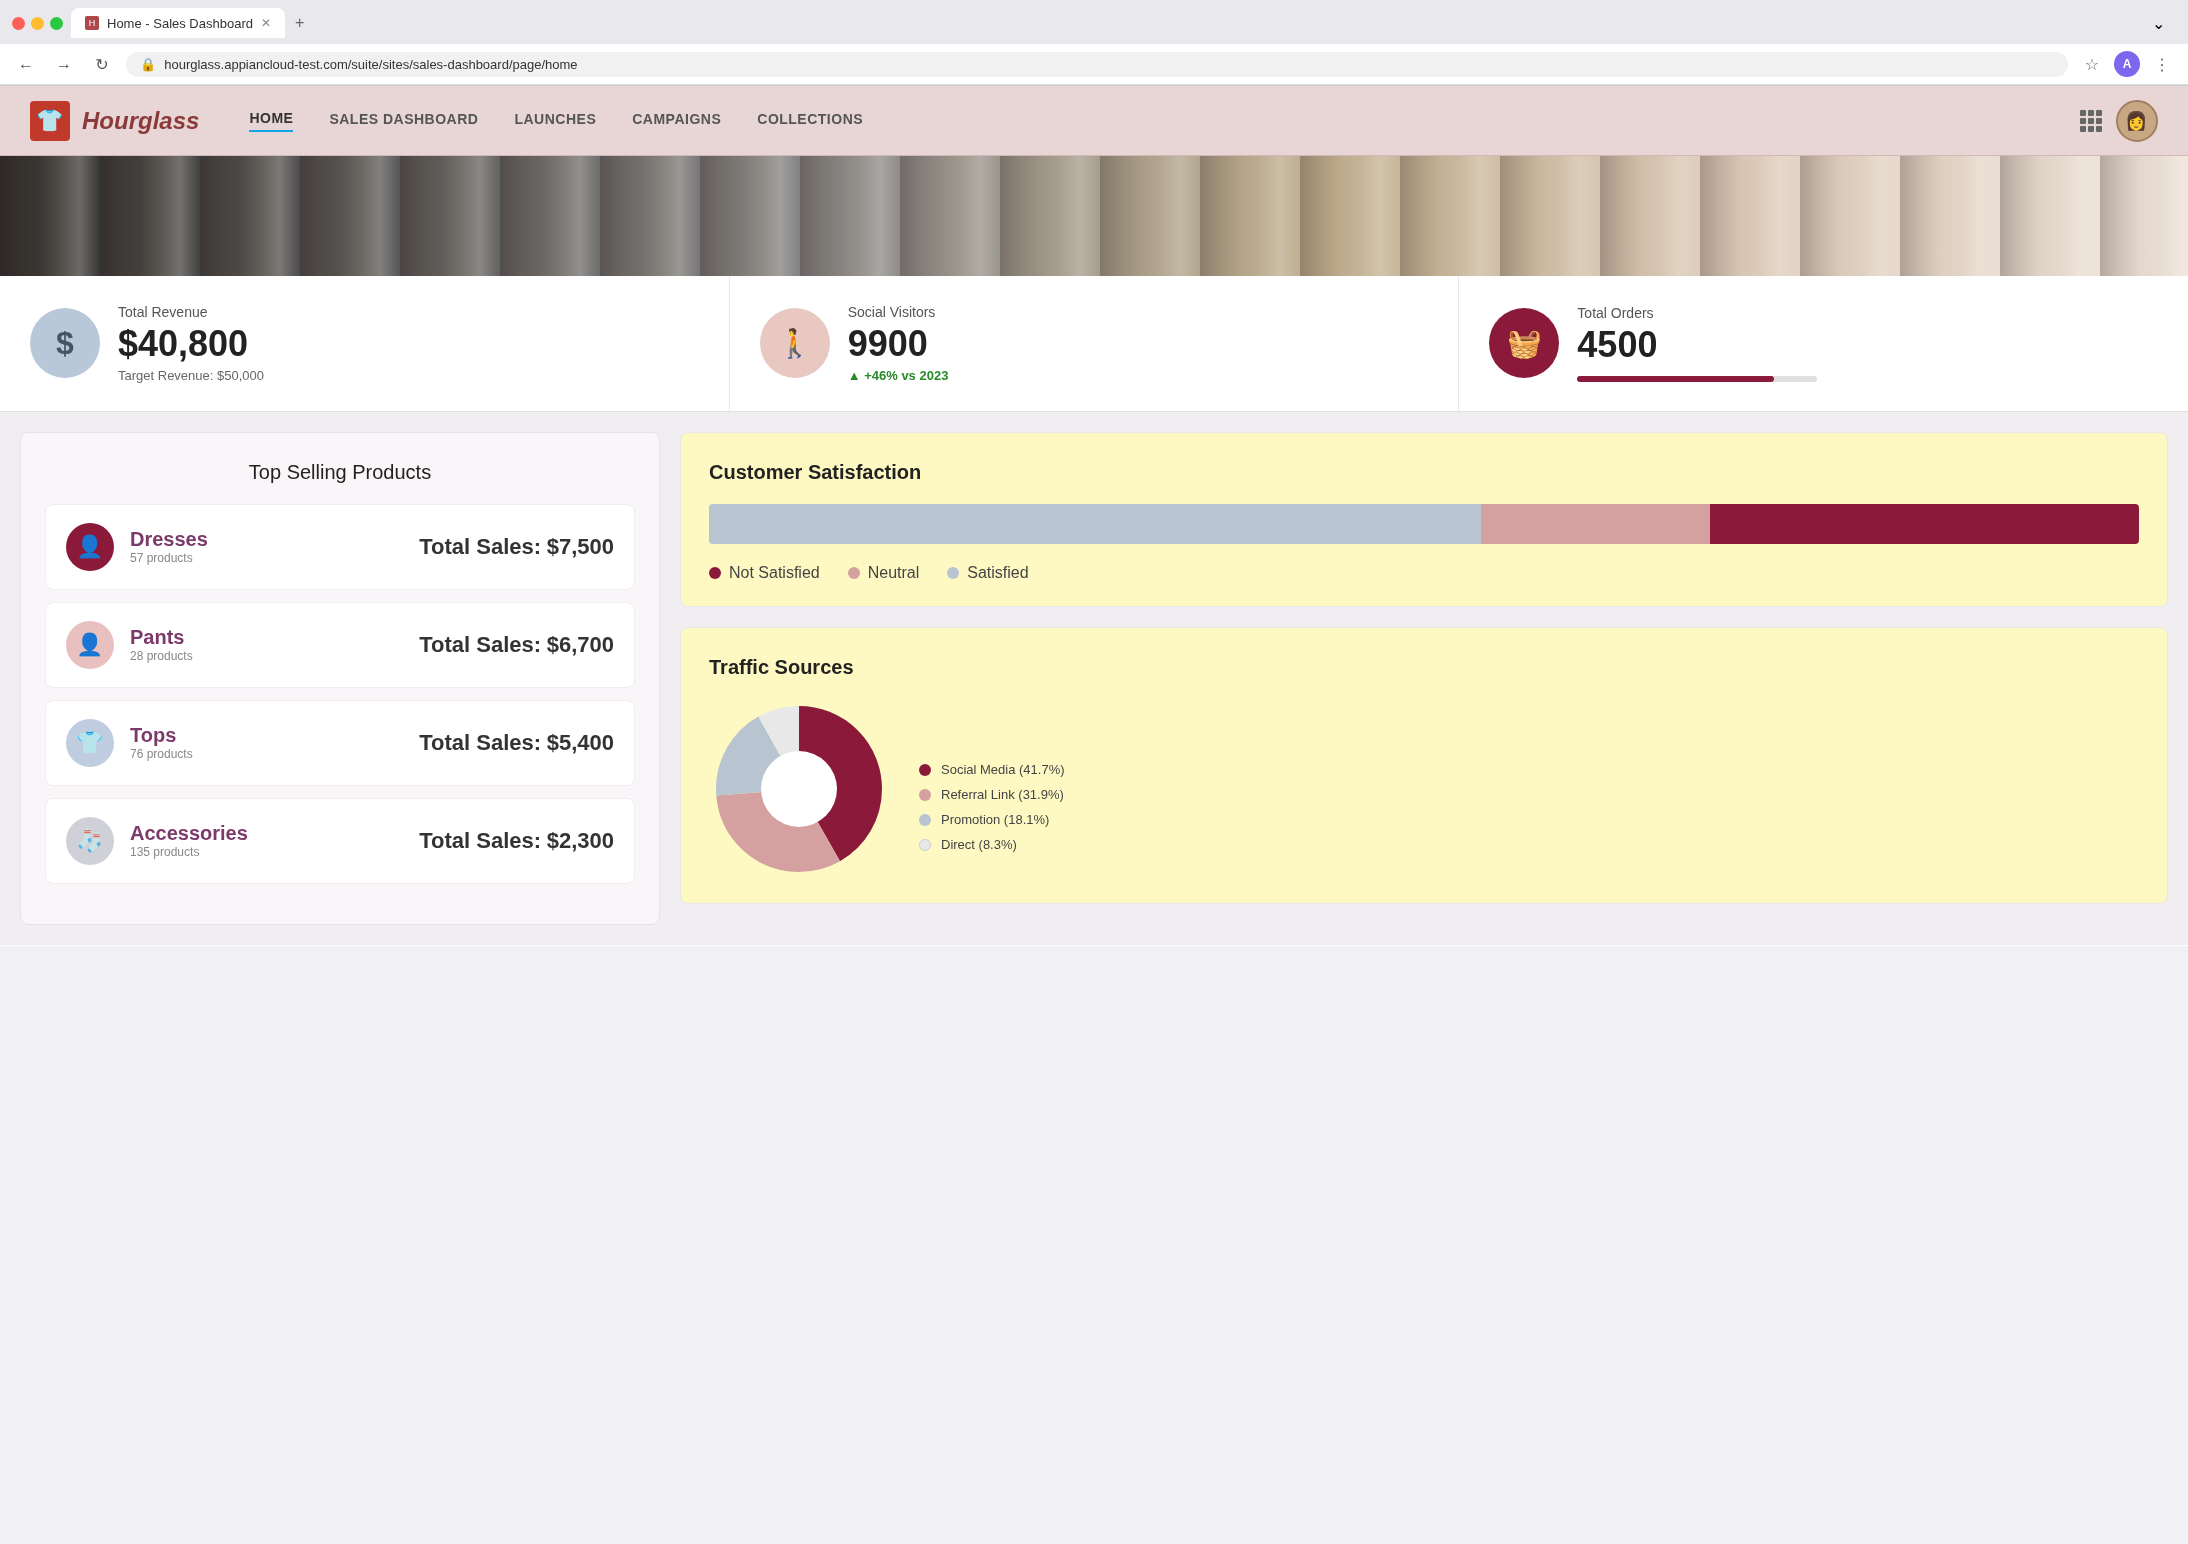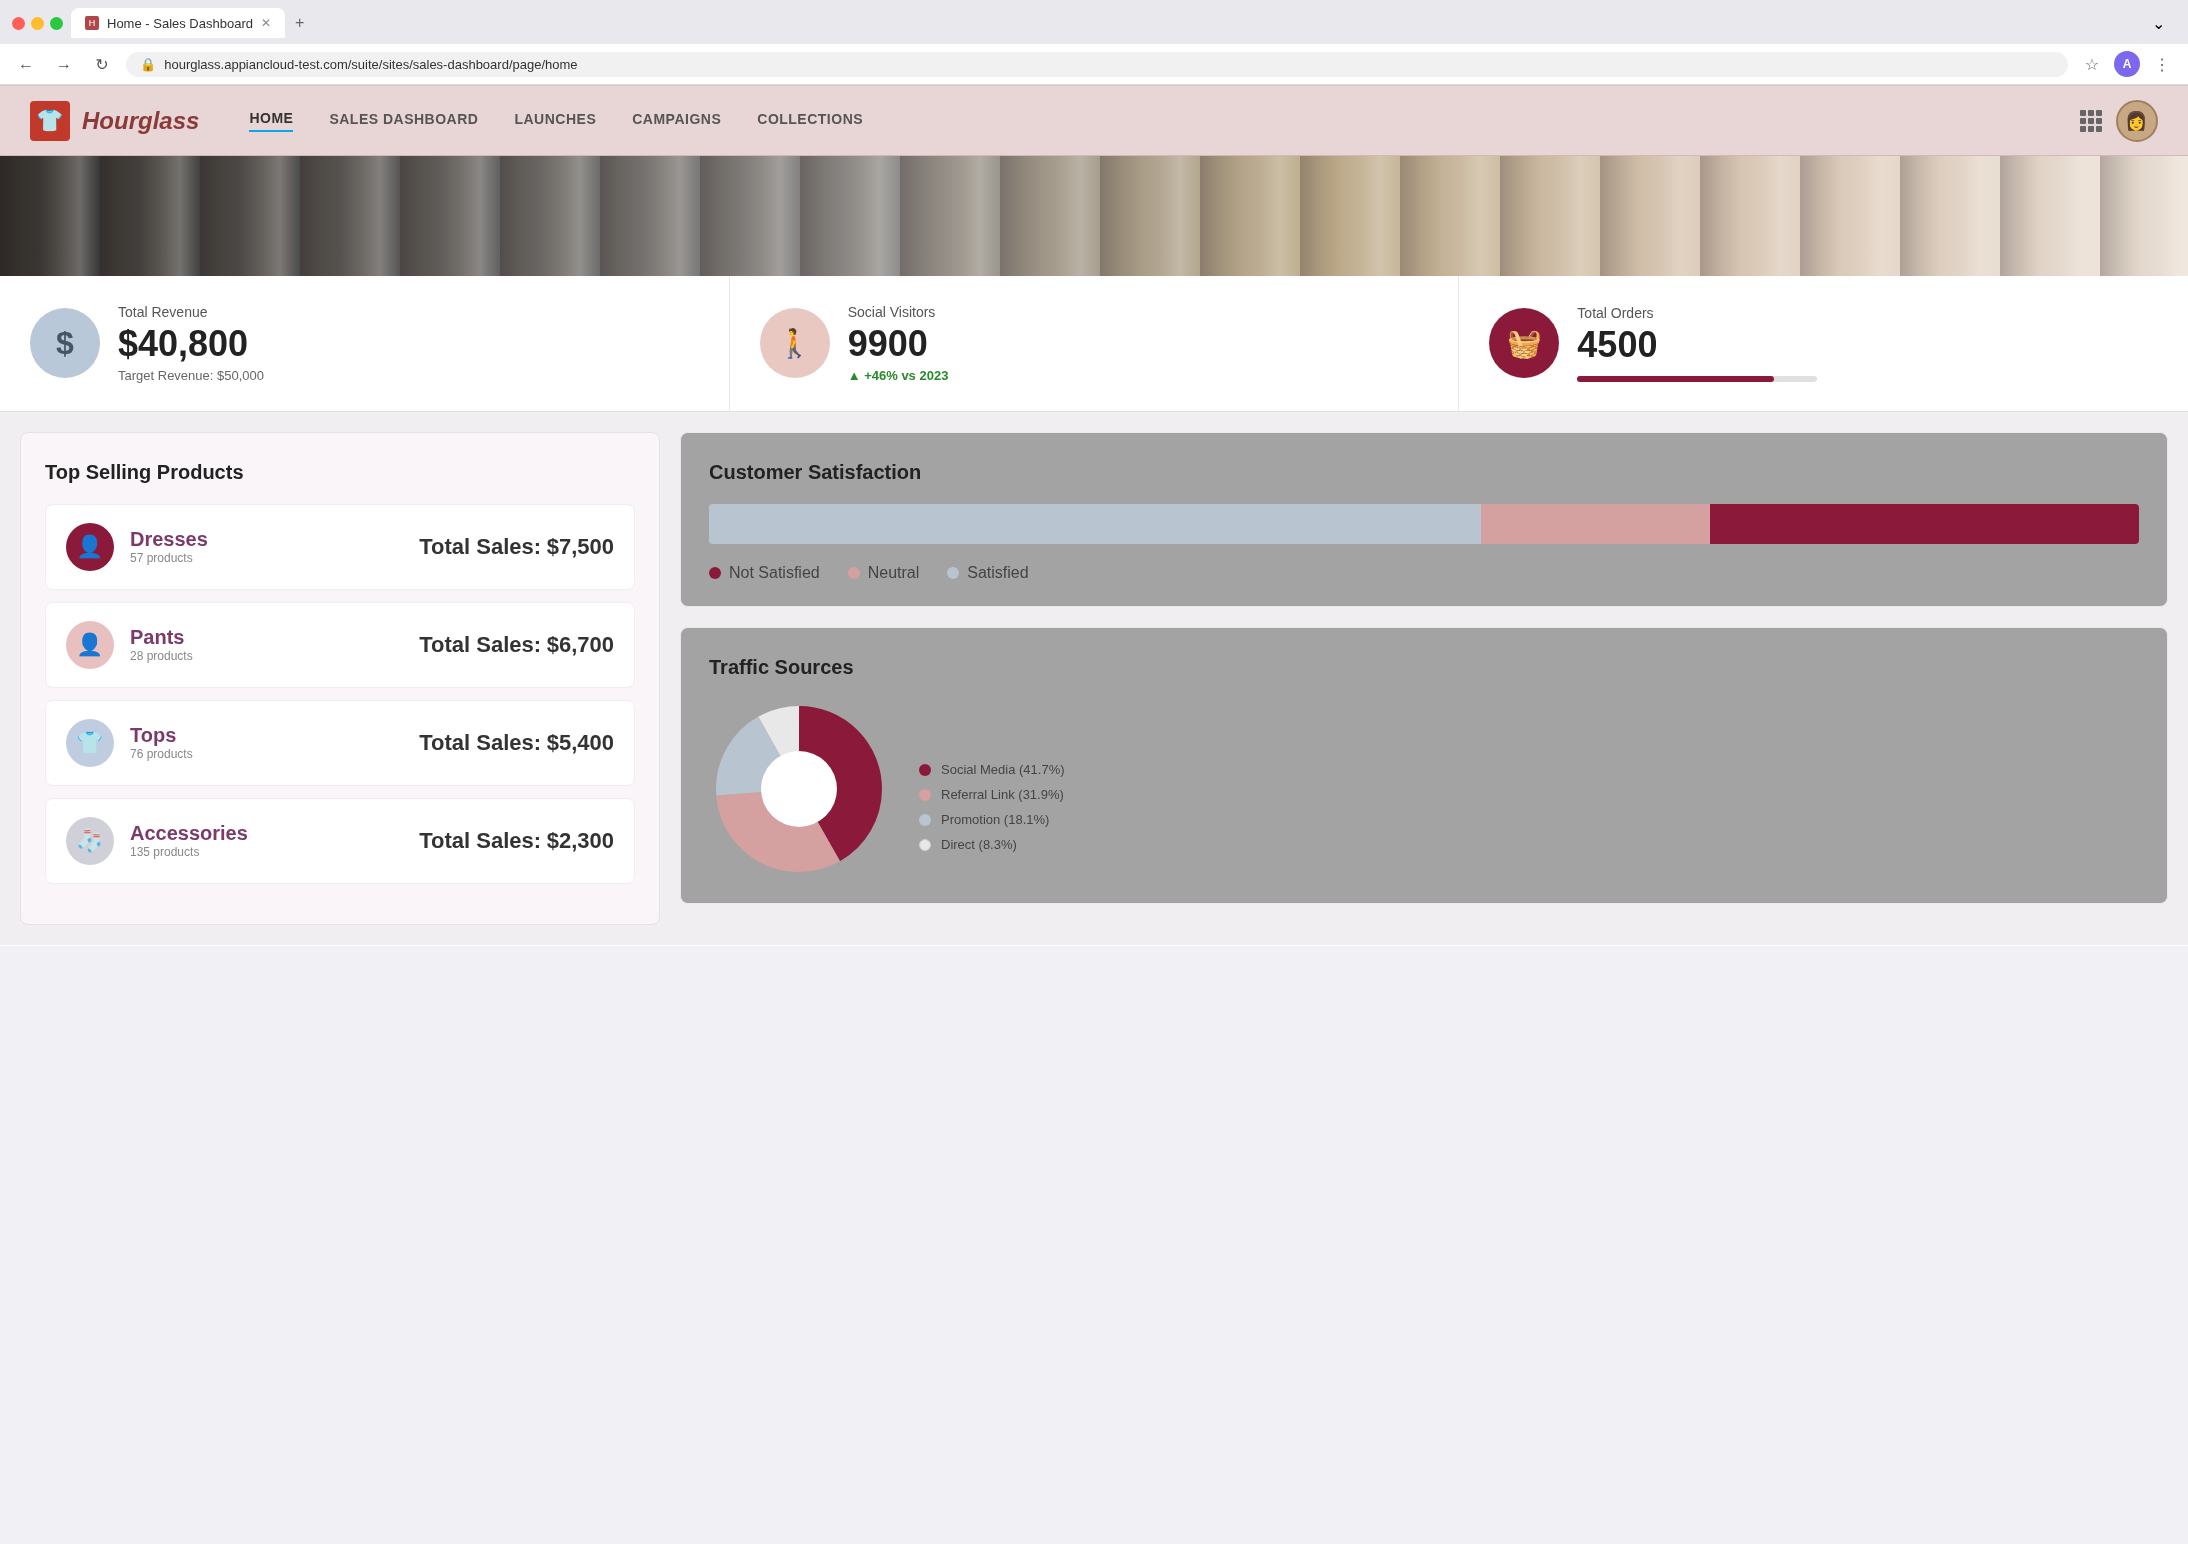--- a/index.html
+++ b/index.html
@@ -203,21 +203,21 @@
 
     
     .left-panel {
       flex: 0 0 640px;
       background: #f9f5f8;
       border-radius: 8px;
       padding: 28px 24px;
       border: 1px solid #e8e0e8;
     }
     .panel-title {
-      font-size: 20px; font-weight: 700; color: #222; margin-bottom: 20px;
+      font-size: 20px; font-weight: 400; color: #222; margin-bottom: 20px; text-align: center;
     }
     .product-card {
       background: white;
       border-radius: 8px;
       padding: 18px 20px;
       display: flex;
       align-items: center;
       gap: 16px;
       margin-bottom: 12px;
       border: 1px solid #eeeeee;
@@ -238,21 +238,21 @@
     .product-sales span { font-size: 22px; font-weight: 700; }
 
     
     .right-panel {
       flex: 1;
       display: flex;
       flex-direction: column;
       gap: 20px;
     }
     .right-card {
-      background: #a3a3a3;
+      background: #fef9c3;
       border-radius: 8px;
       padding: 28px 28px 24px;
       border: 1px solid #e8e8e8;
     }
     .right-title {
       font-size: 20px; font-weight: 700; color: #222; margin-bottom: 20px;
     }
 
     
     .satisfaction-bar {

